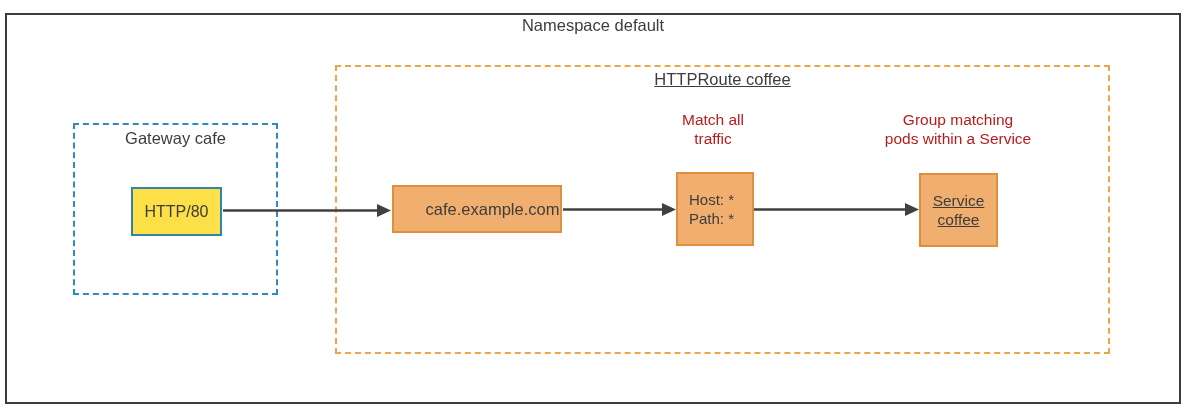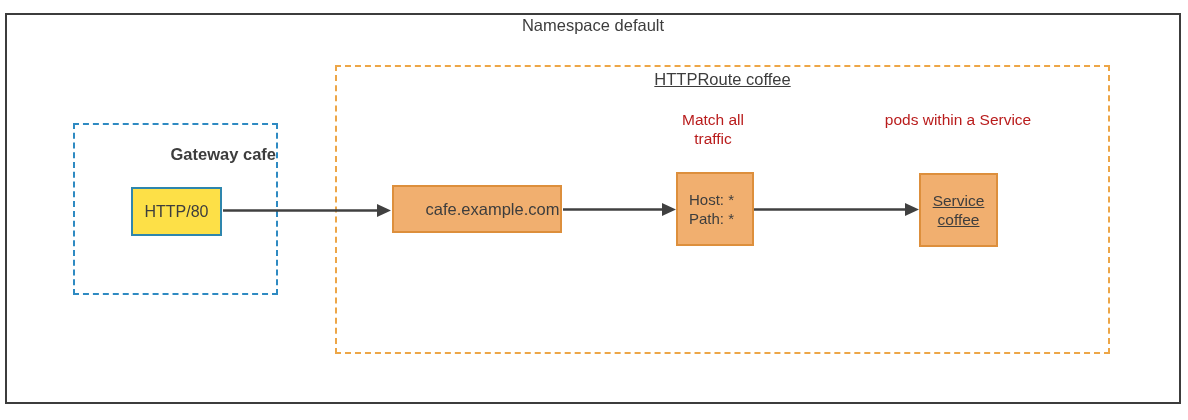--- a/index.html
+++ b/index.html
@@ -31,25 +31,24 @@
     color: #3d3d3d;
   }
   .gateway-box {
     position: absolute;
     left: 73px; top: 123px;
     width: 205px; height: 172px;
     border: 2px dashed #2e8ac2;
   }
   .gateway-label {
     position: absolute;
-    left: 0; top: 20px;
+    left: 0; top: 4px;
     width: 100%;
-    text-align: right;
+    text-align: center;
     font-size: 16.5px;
-    font-weight: bold;
   }
   .listener-box {
     position: absolute;
     left: 131px; top: 187px;
     width: 91px; height: 49px;
     background: #fde047;
     border: 2px solid #2e86ad;
     display: flex;
     align-items: center;
     justify-content: center;
@@ -152,20 +151,21 @@
     <div>Match all</div>
     <div>traffic</div>
   </div>
 
   <div class="match-box">
     <div>Host: *</div>
     <div>Path: *</div>
   </div>
 
   <div class="annotation annotation-group">
+    <div>Group matching</div>
     <div>pods within a Service</div>
   </div>
 
   <div class="service-box">
     <div>Service</div>
     <div>coffee</div>
   </div>
 
   <svg class="arrow-layer" viewBox="0 0 1188 420" xmlns="http://www.w3.org/2000/svg">
     <g>

